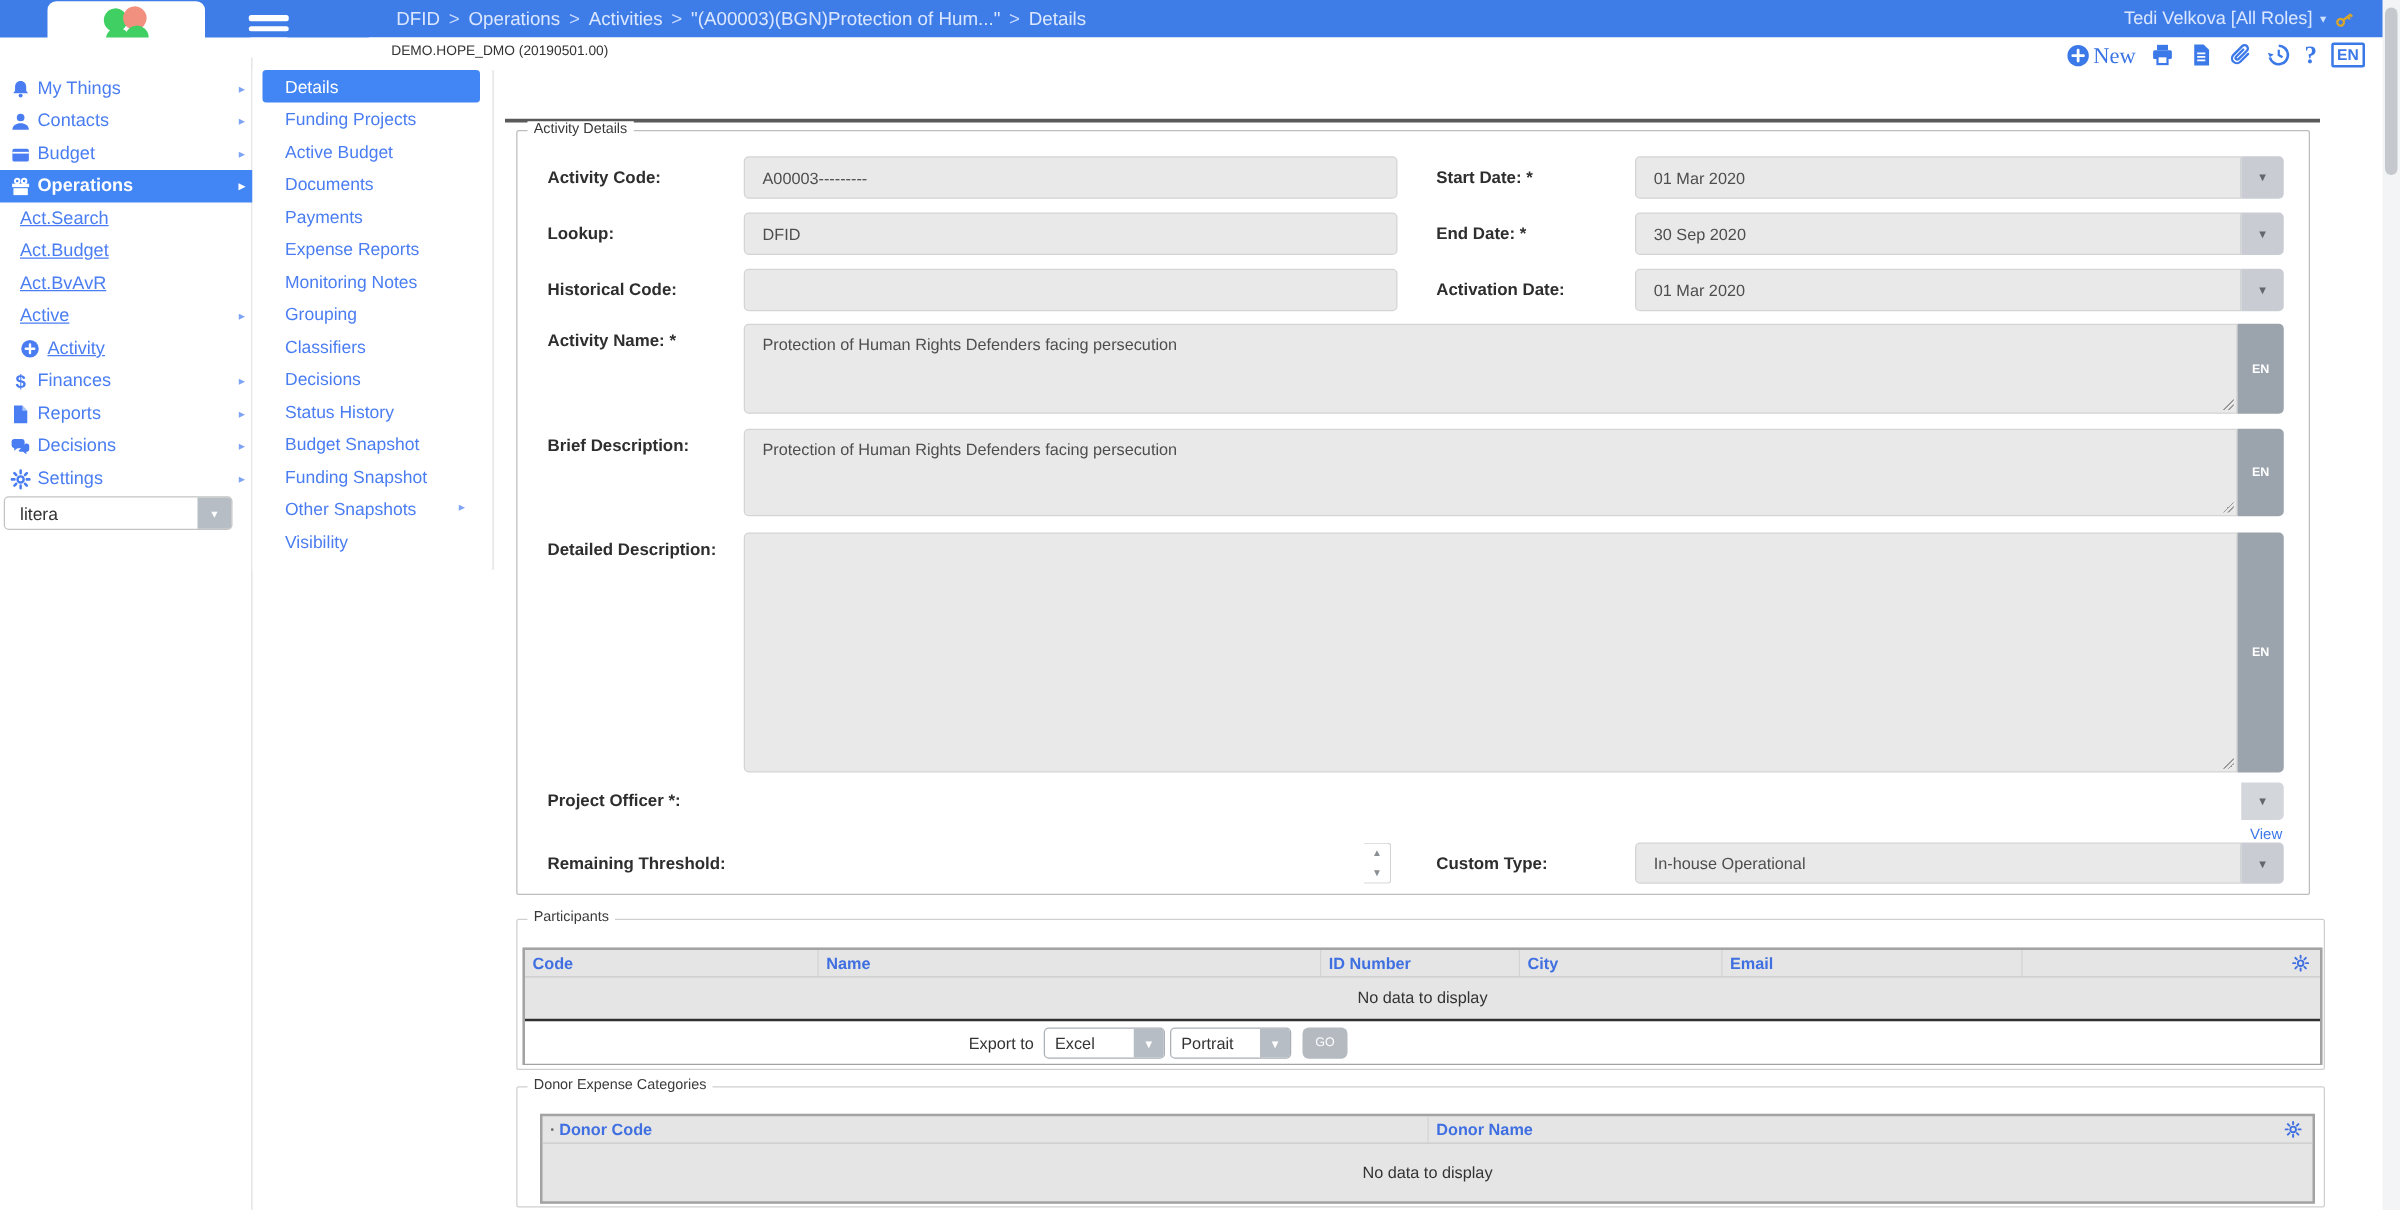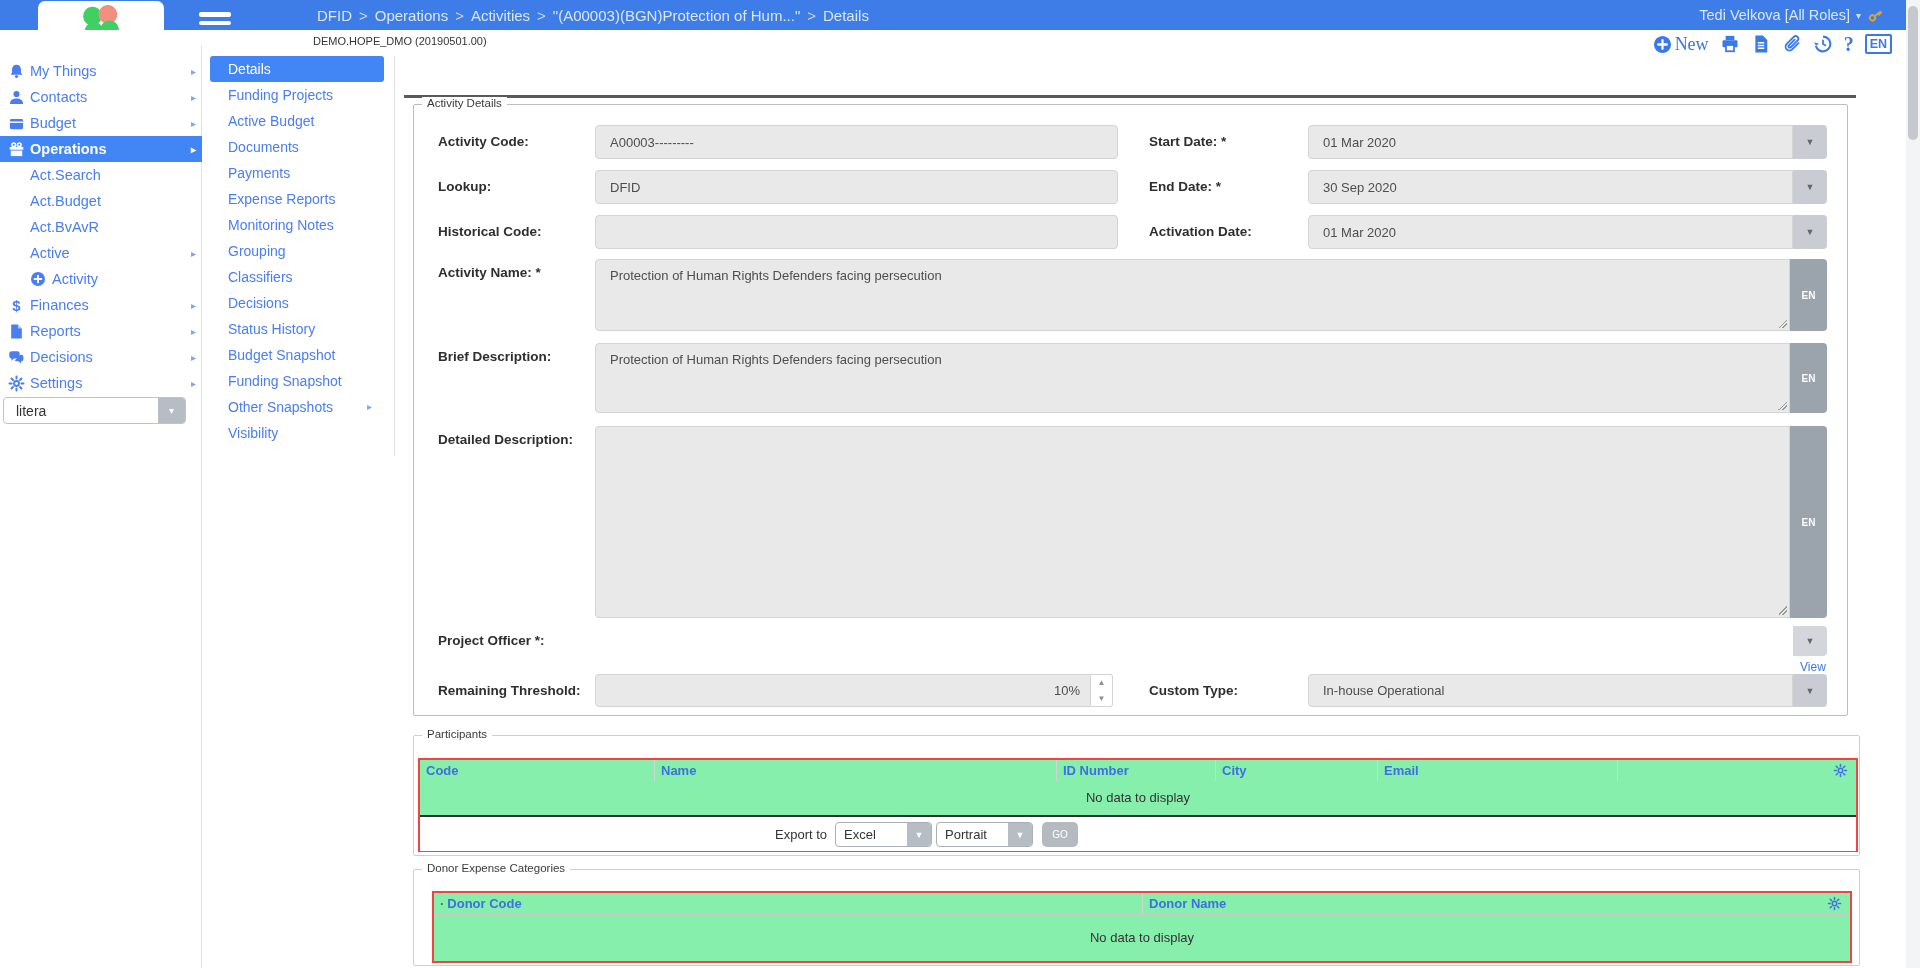--- a/index.html
+++ b/index.html
@@ -43,21 +43,21 @@
     border-right:1px solid #e0e0e0; }
   .sb-list { position:absolute; left:0; top:12px; width:202px; }
   .sb-item { height:26px; display:flex; align-items:center; color:#4a7df2; font-size:14.5px; cursor:pointer;
     padding-left:8px; position:relative; }
   .sb-item .sb-ico { width:17px; height:17px; display:inline-flex; margin-right:5px; color:#4a7df2; flex:none; }
   .sb-item .sb-label { white-space:nowrap; }
   .sb-item .sb-arrow { position:absolute; right:6px; font-size:10px; color:#7ea4f5; }
   .sb-item.active { background:#4285f4; color:#fff; font-weight:bold; }
   .sb-item.active .sb-ico { color:#fff; }
   .sb-item.active .sb-arrow { color:#fff; }
-  .sb-item.sub { padding-left:30px; }
+  .sb-item.sub { padding-left:16px;text-decoration:underline; }
   .sb-dollar { font-size:15px; font-weight:bold; width:17px; text-align:center; margin-right:5px; }
   .sb-search { position:absolute; left:3px; top:351px; width:183px; height:27px; border:1px solid #c3c3c3;
     border-radius:4px; background:#fff; display:flex; }
   .sb-search input { flex:1; border:0; outline:0; padding-left:12px; font-size:14px; color:#333;
     font-family:"Liberation Sans",sans-serif; background:transparent; width:120px;}
   .sb-search .dd { width:27px; background:#b7bdc4; border-radius:0 3px 3px 0; color:#fff; font-size:10px;
     display:flex; align-items:center; justify-content:center; cursor:pointer; }
 
   
   .submenu { position:absolute; left:202px; top:56px; width:193px; height:400px; background:#fff;
@@ -91,21 +91,21 @@
   .ta .resz { position:absolute; right:2px; bottom:2px; width:9px; height:9px;
     background:linear-gradient(135deg, transparent 50%, #9a9a9a 50%, #9a9a9a 58%, transparent 58%, transparent 72%, #9a9a9a 72%, #9a9a9a 80%, transparent 80%); }
   .en-tab { position:absolute; width:37px; background:#9ba3ac; border-radius:0 4px 4px 0; color:#fff;
     font-size:10px; font-weight:bold; display:flex; align-items:center; justify-content:center; cursor:pointer; }
   .spinner { position:absolute; width:22px; background:#fff; border:1px solid #d4d4d4; border-left:0;
     display:flex; flex-direction:column; align-items:center; justify-content:space-around; color:#8a8f94;
     font-size:8px; cursor:pointer; border-radius:0 3px 3px 0;}
   .view-link { position:absolute; color:#3b78e8; font-size:12px; cursor:pointer; }
 
   
-  .grid { position:absolute; border:2px solid #ef4444; background:#86efac; }
+  .grid { position:absolute; border:2px solid #a3a3a3; background:#e5e5e5; }
   .grid-head { display:flex; border-bottom:1px solid #c9c9c9; height:22px; }
   .gh-cell { font-size:13px; font-weight:bold; color:#3f6fe0; padding-left:6px; line-height:21px;
     border-right:1px solid #d4d4d4; white-space:nowrap; overflow:hidden; cursor:pointer; }
   .gh-cell:last-child { border-right:0; }
   .gh-gear { display:flex; align-items:center; justify-content:flex-end; padding-right:8px; }
   .nodata { text-align:center; font-size:13px; color:#333; }
   .exp-row { position:absolute; left:0; right:0; border-top:2px solid #2f2f2f; height:36px; background:#fff; }
   .exp-label { position:absolute; font-size:13px; color:#333; }
   .combo { position:absolute; height:25px; border:1px solid #aab0b6; border-radius:4px; background:#fff; display:flex; }
   .combo .cval { flex:1; font-size:13px; color:#333; display:flex; align-items:center; padding-left:8px; }
@@ -382,21 +382,20 @@
       <span></span>
       <span class="resz"></span>
     </div>
     <div class="en-tab" style="left:1376px; top:321px; height:192px;">EN</div>
 
     <span class="flabel" style="left:24px; top:528px;">Project Officer *:</span>
     <div class="dd-btn" style="left:1379px; top:521px; height:30px; background:#d3d6da;">▼</div>
     <span class="view-link" style="left:1386px; top:555px;">View</span>
 
     <span class="flabel" style="left:24px; top:578px;">Remaining Threshold:</span>
-    <div class="ipt" style="left:181px; top:569px; width:496px; height:33px; justify-content:flex-end; padding-right:10px; padding-left:0; border-radius:4px 0 0 4px;">10%</div>
     <div class="spinner" style="left:677px; top:569px; height:33px;">
         <span>▲</span>
         <span>▼</span>
       </div>
     <span class="flabel" style="left:735px; top:578px;">Custom Type:</span>
     <div class="ipt" style="left:894px; top:569px; width:485px; height:33px; border-radius:4px 0 0 4px;">In-house Operational</div>
     <div class="dd-btn" style="left:1379px; top:569px; height:33px;">▼</div>
   </div>
 
   <div class="fs" style="left:413px; top:735px; width:1447px; height:121px; border-color:#cfcfcf;">

